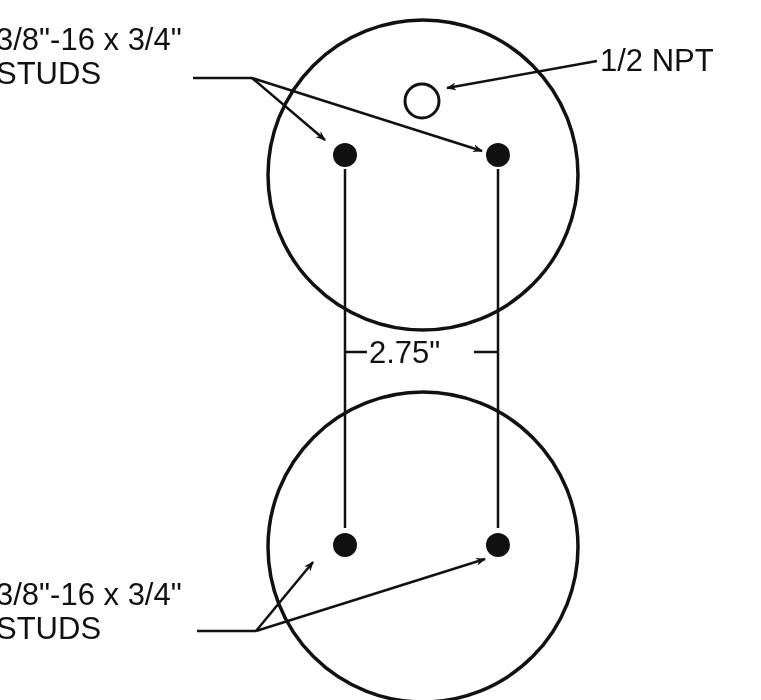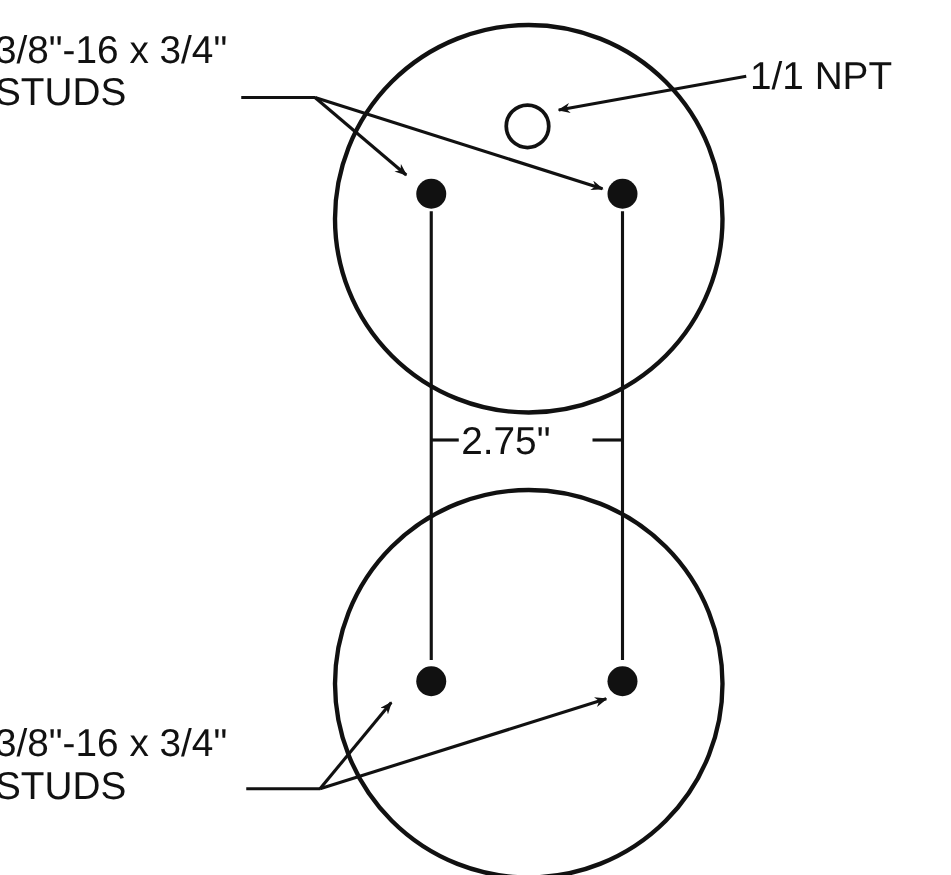--- a/index.html
+++ b/index.html
@@ -68,21 +68,21 @@
       <line x1="256" y1="631" x2="313" y2="562" marker-end="url(#arrow)"></line>
       <line x1="256" y1="631" x2="485" y2="559" marker-end="url(#arrow)"></line>
     </g>
   </svg>
 
   <div class="label" id="top-stud-label">
     <div>3/8"-16 x 3/4"</div>
     <div>STUDS</div>
   </div>
 
-  <div class="label" id="npt-label">1/1 NPT</div>
+  <div class="label" id="npt-label">1/2 NPT</div>
 
   <div class="label" id="dim-label">2.75"</div>
 
   <div class="label" id="bottom-stud-label">
     <div>3/8"-16 x 3/4"</div>
     <div>STUDS</div>
   </div>
 </div>
 
 </body></html>

